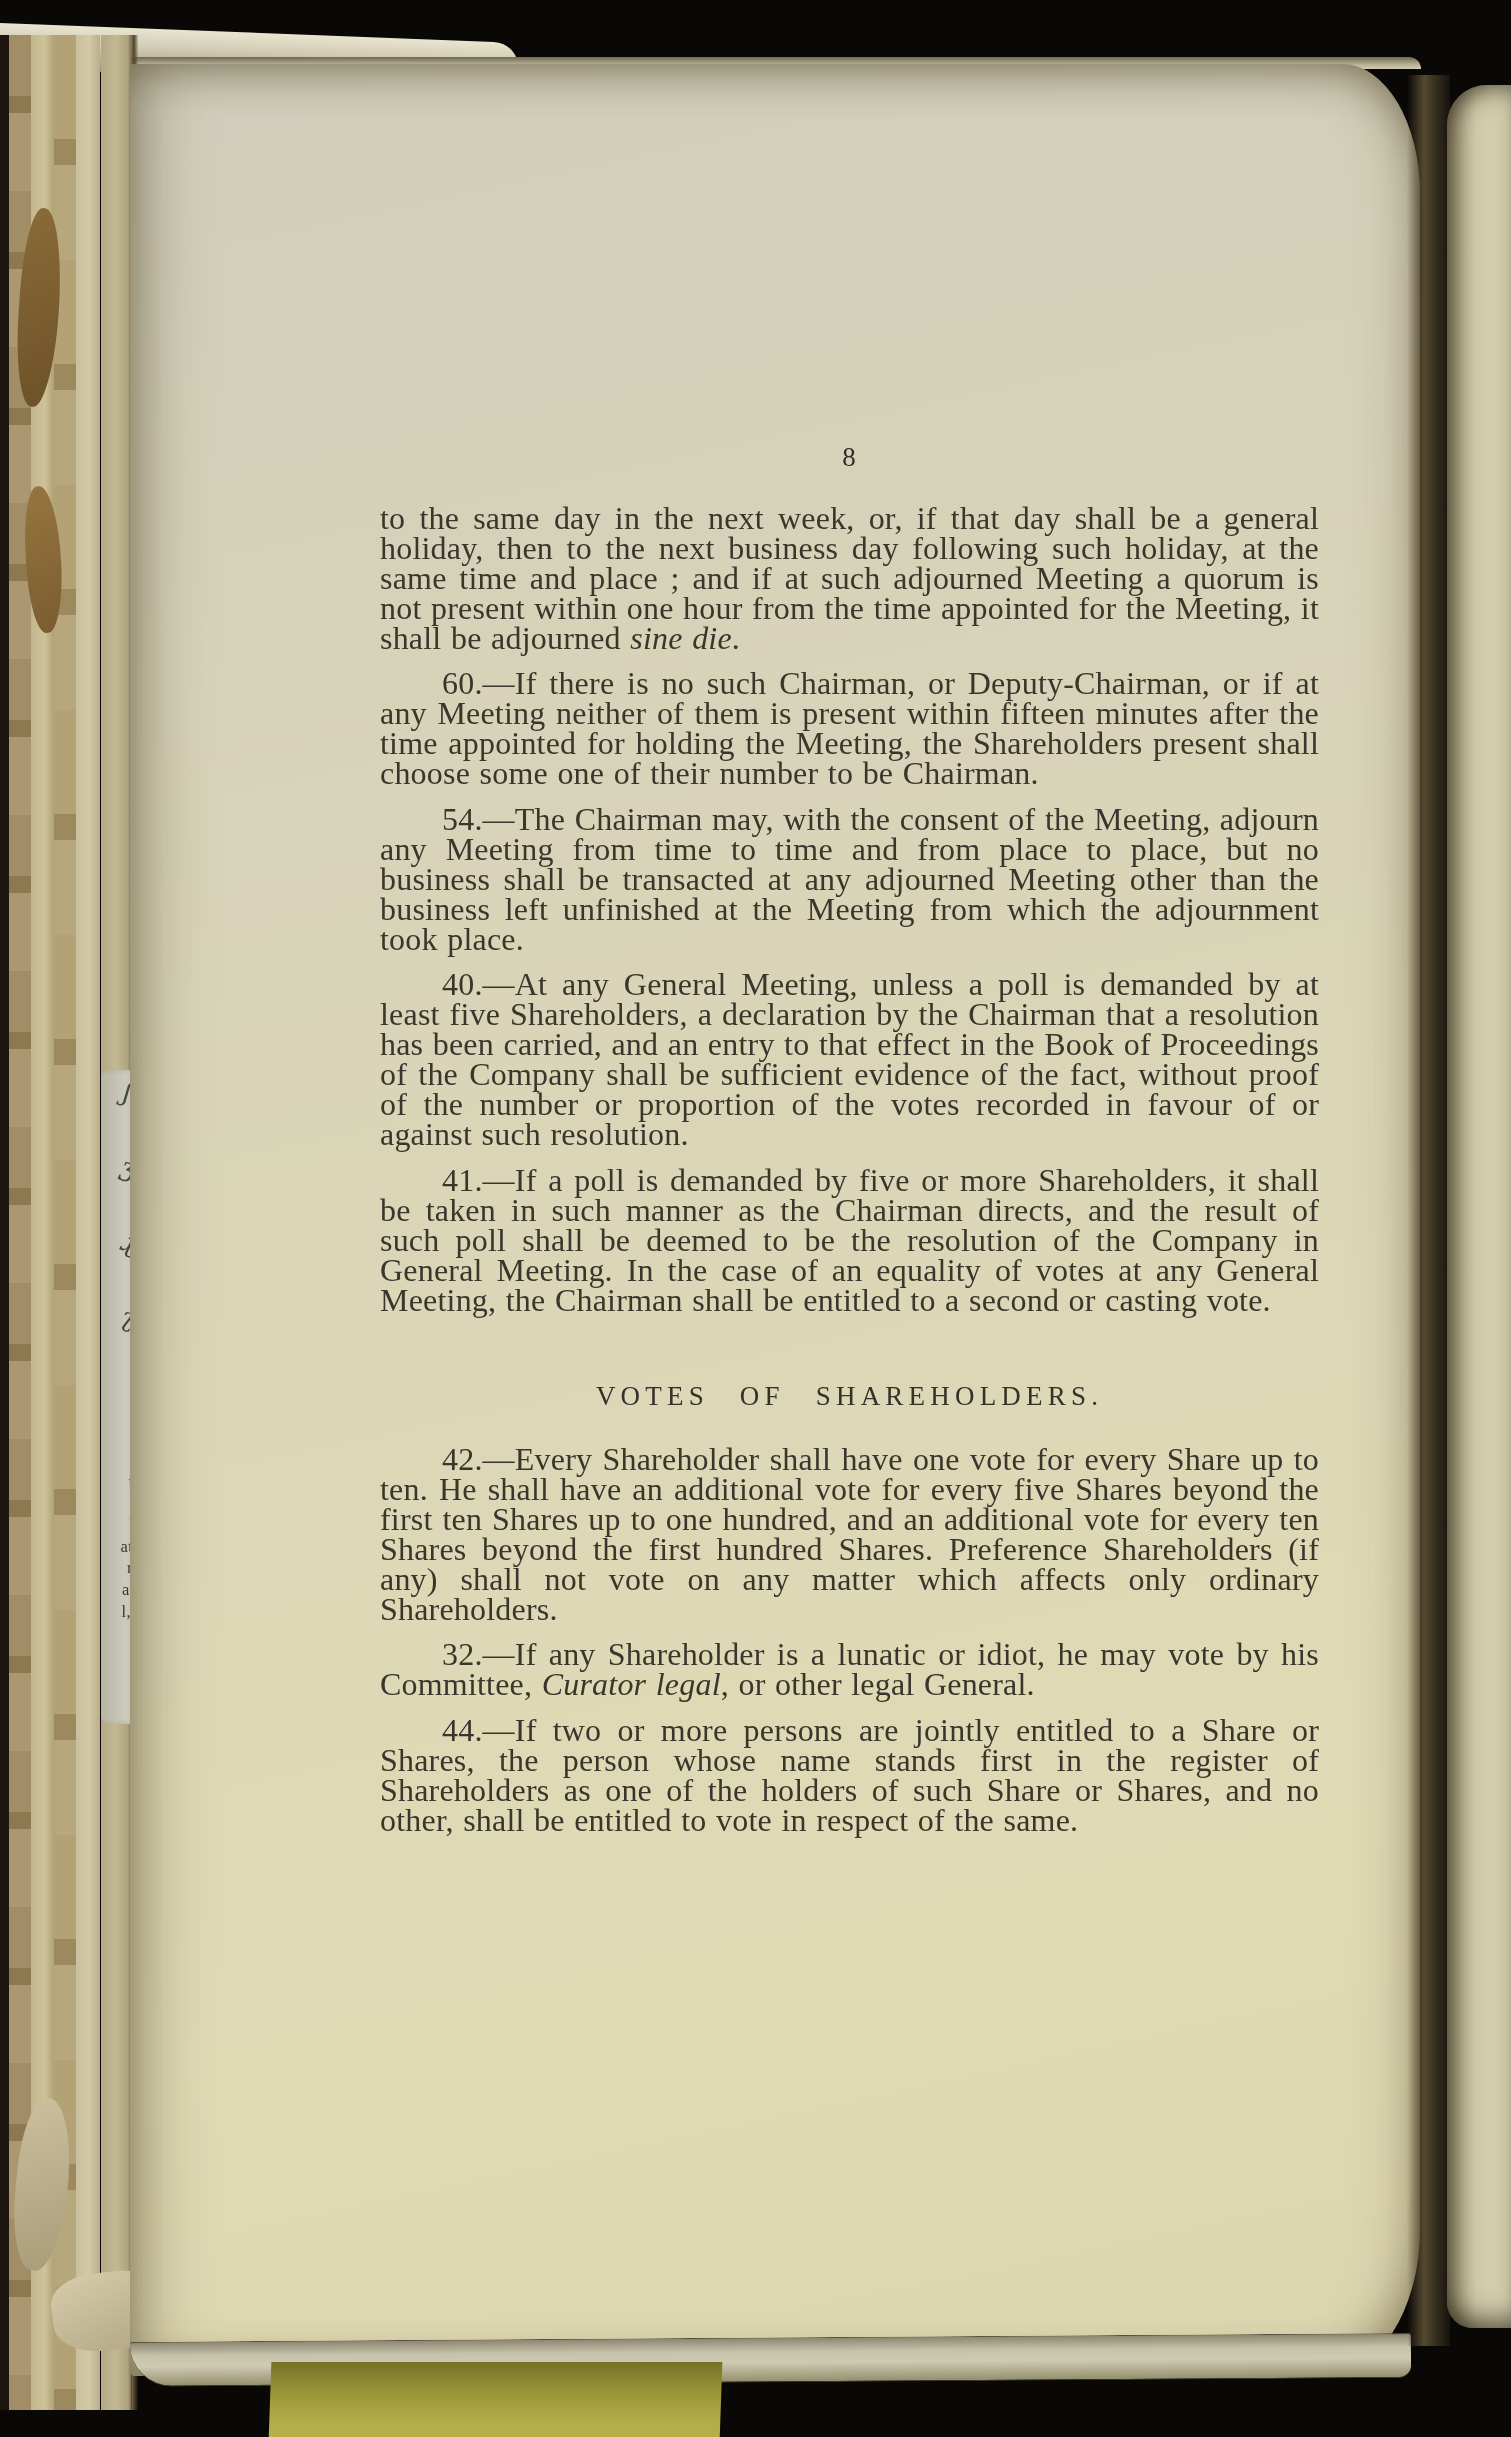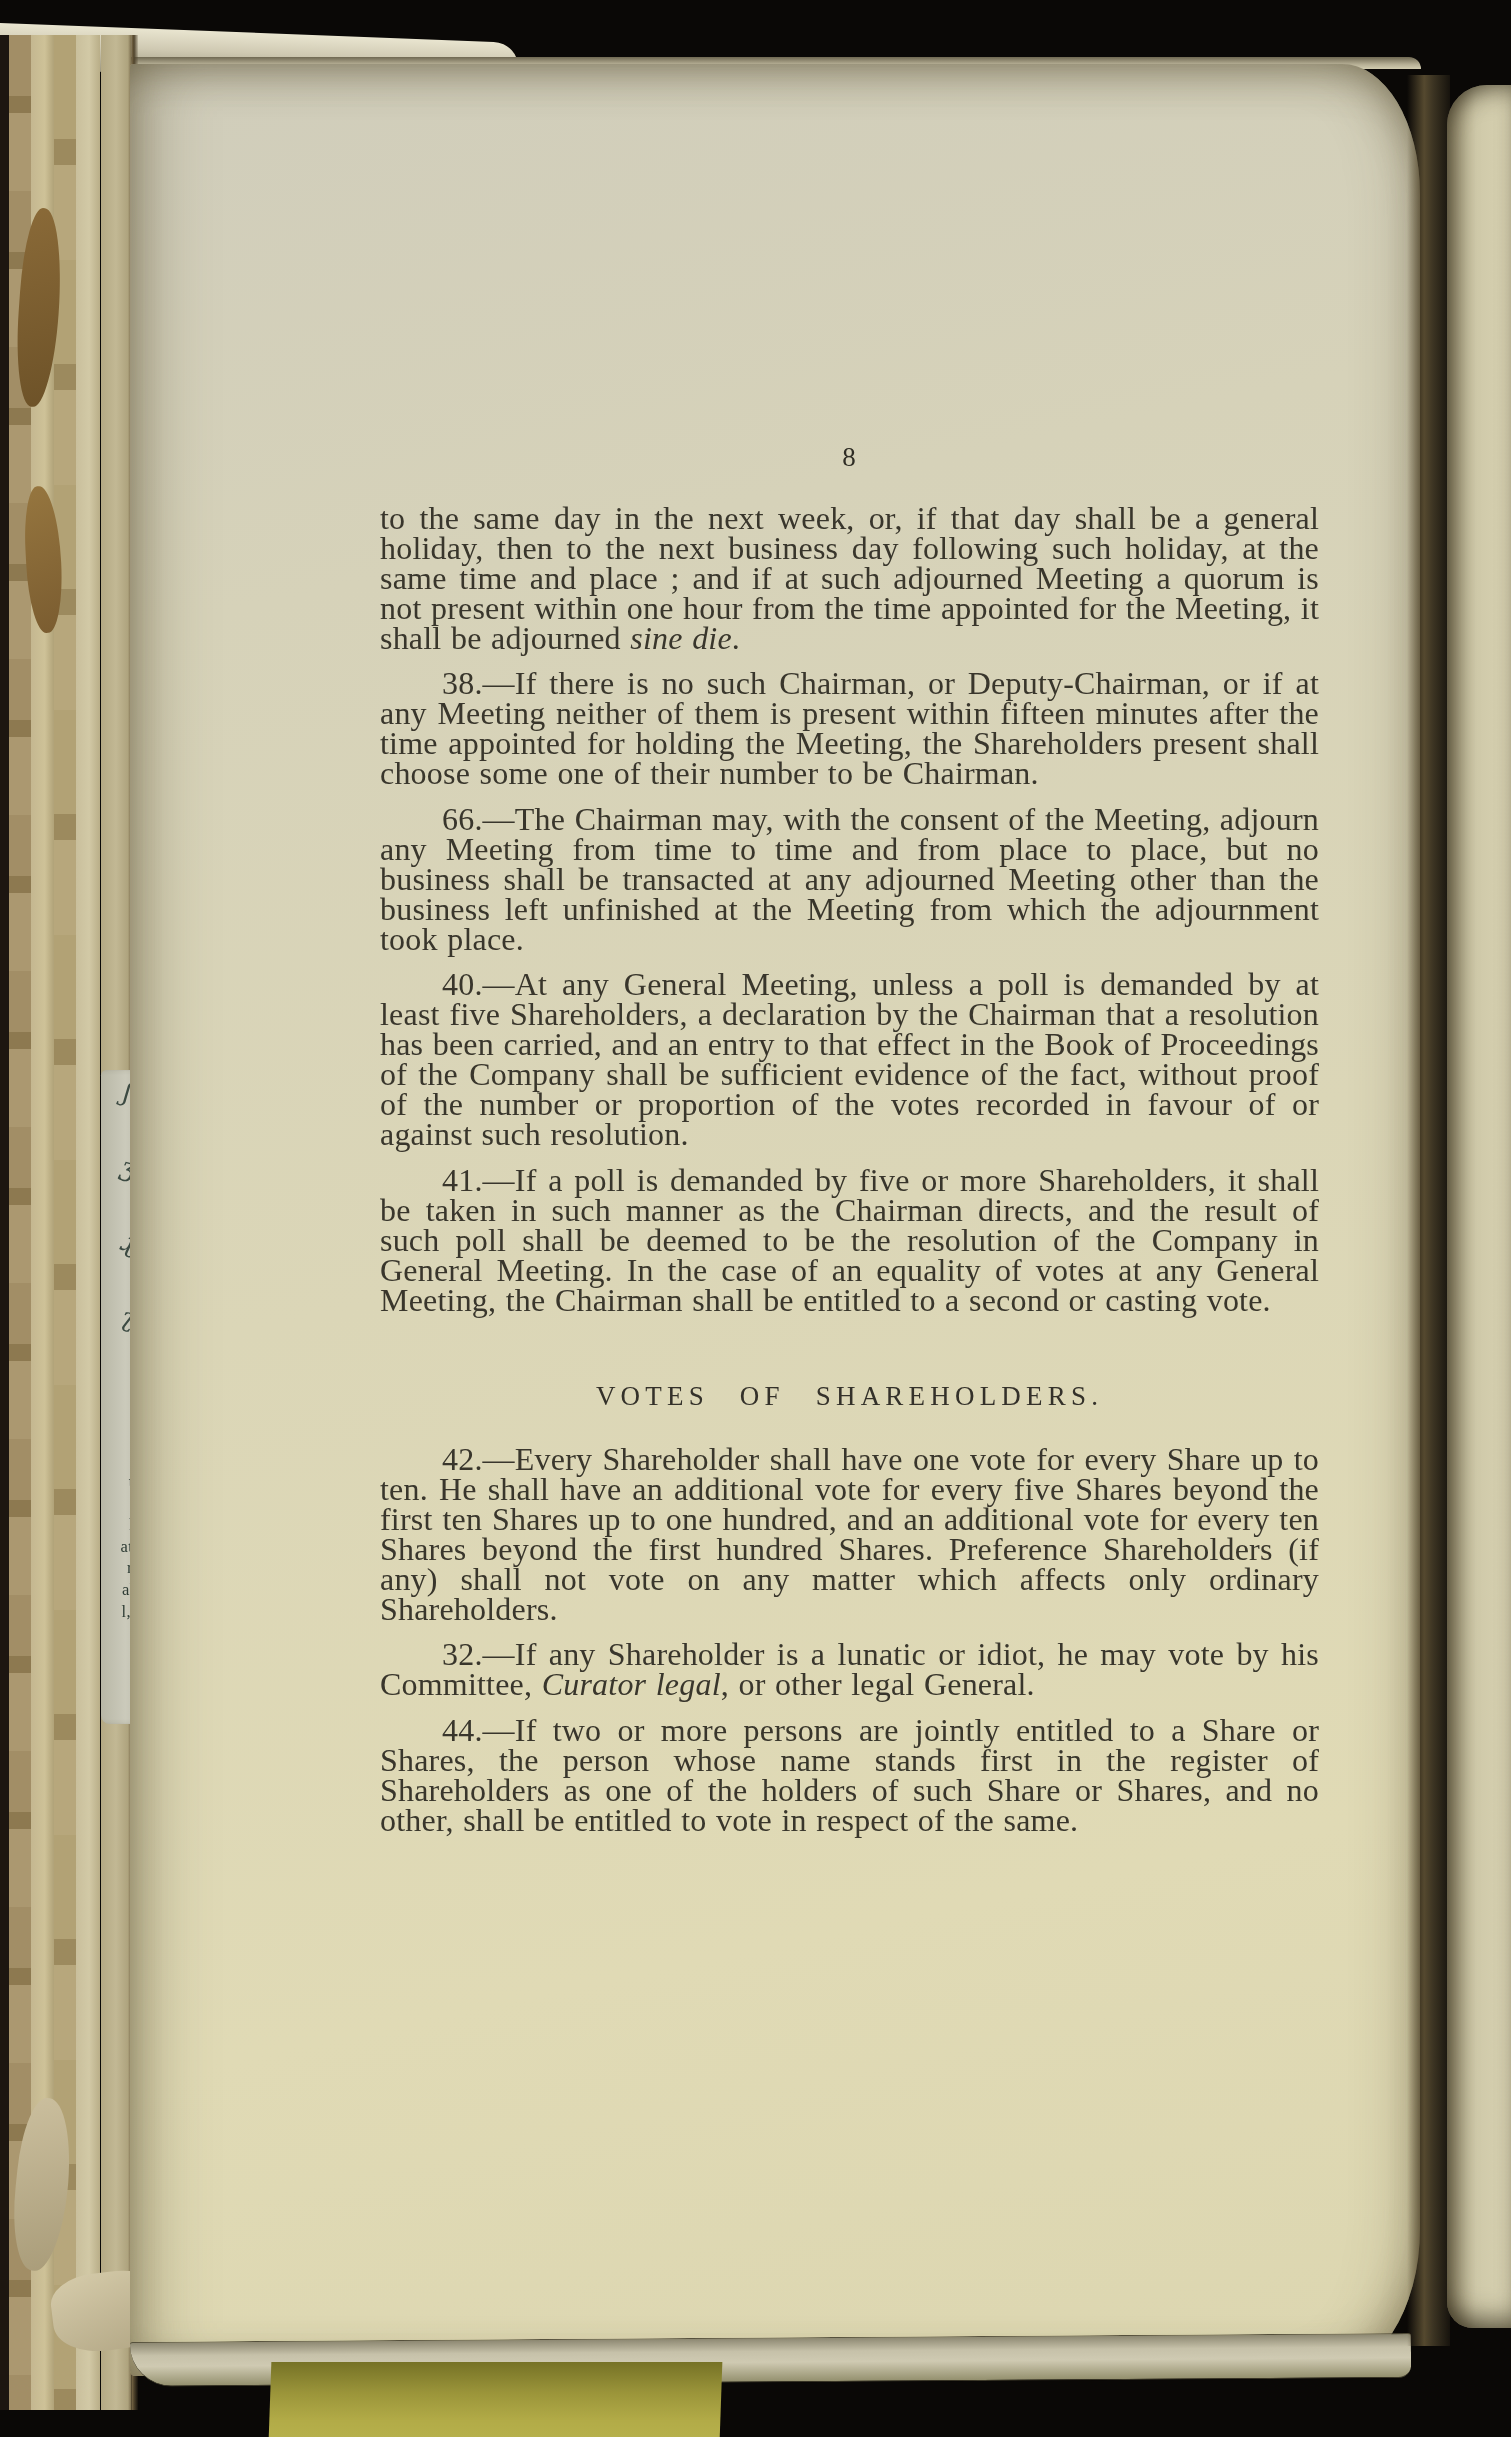--- a/index.html
+++ b/index.html
@@ -149,22 +149,22 @@
       <div class="fragment">all f</div>
       <div class="fragment">l,” s</div>
     </div>
 </div>
 
 <div class="page">
   <div class="textblock">
     <div class="pageno">8</div>
     <div>
         <p class="para"><span>to the same day in the next week, or, if that day shall be a general holiday, then to the next business day following such holiday, at the same time and place ; and if at such adjourned Meeting a quorum is not present within one hour from the time appointed for the Meeting, it shall be adjourned </span><i>sine die</i><span>.</span></p>
-        <p class="para indent"><span>38.—If there is no such Chairman, or Deputy-Chairman, or if at any Meeting neither of them is present within fifteen minutes after the time appointed for holding the Meeting, the Shareholders present shall choose some one of their number to be Chairman.</span></p>
-        <p class="para indent"><span>66.—The Chairman may, with the consent of the Meeting, adjourn any Meeting from time to time and from place to place, but no business shall be transacted at any adjourned Meeting other than the business left unfinished at the Meeting from which the adjournment took place.</span></p>
+        <p class="para indent"><span>60.—If there is no such Chairman, or Deputy-Chairman, or if at any Meeting neither of them is present within fifteen minutes after the time appointed for holding the Meeting, the Shareholders present shall choose some one of their number to be Chairman.</span></p>
+        <p class="para indent"><span>54.—The Chairman may, with the consent of the Meeting, adjourn any Meeting from time to time and from place to place, but no business shall be transacted at any adjourned Meeting other than the business left unfinished at the Meeting from which the adjournment took place.</span></p>
         <p class="para indent"><span>40.—At any General Meeting, unless a poll is demanded by at least five Shareholders, a declaration by the Chairman that a resolution has been carried, and an entry to that effect in the Book of Proceedings of the Company shall be sufficient evidence of the fact, without proof of the number or proportion of the votes recorded in favour of or against such resolution.</span></p>
         <p class="para indent"><span>41.—If a poll is demanded by five or more Shareholders, it shall be taken in such manner as the Chairman directs, and the result of such poll shall be deemed to be the resolution of the Company in General Meeting. In the case of an equality of votes at any General Meeting, the Chairman shall be entitled to a second or casting vote.</span></p>
       </div>
     <h2 class="heading">VOTES OF SHAREHOLDERS.</h2>
     <div>
         <p class="para indent"><span>42.—Every Shareholder shall have one vote for every Share up to ten. He shall have an additional vote for every five Shares beyond the first ten Shares up to one hundred, and an additional vote for every ten Shares beyond the first hundred Shares.  Preference Shareholders (if any) shall not vote on any matter which affects only ordinary Shareholders.</span></p>
         <p class="para indent"><span>32.—If any Shareholder is a lunatic or idiot, he may vote by his Committee, </span><i>Curator legal</i><span>, or other legal General.</span></p>
         <p class="para indent"><span>44.—If two or more persons are jointly entitled to a Share or Shares, the person whose name stands first in the register of Shareholders as one of the holders of such Share or Shares, and no other, shall be entitled to vote in respect of the same.</span></p>
       </div>
   </div>

